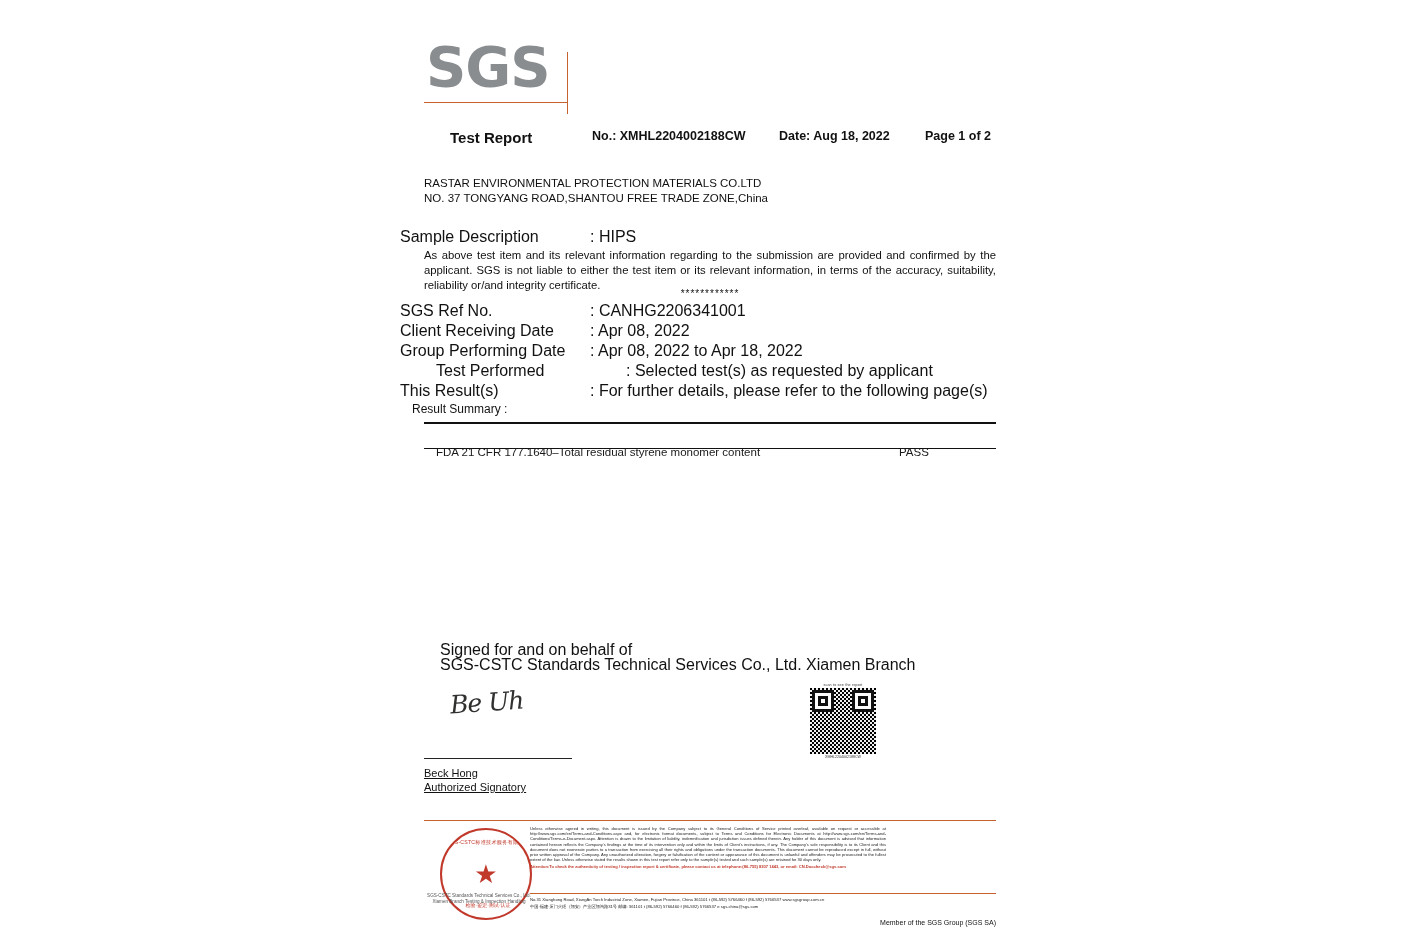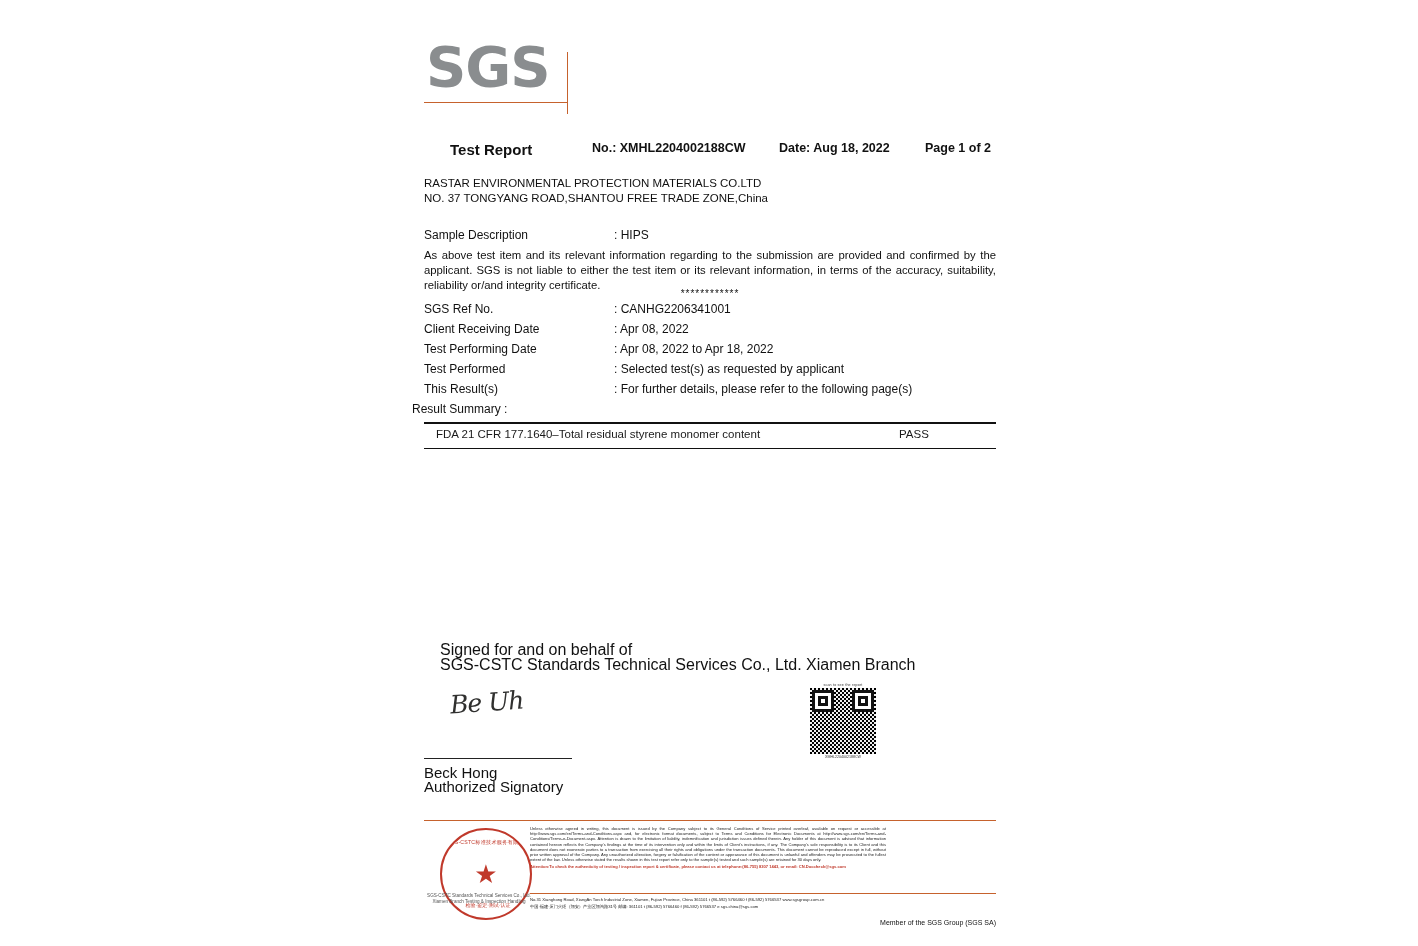--- a/index.html
+++ b/index.html
@@ -57,42 +57,41 @@
   }
 
   
   .hdr {
     position: absolute;
     top: 129px;
     font-size: 12.5px;
     font-weight: bold;
     color: #111;
     white-space: nowrap;
-    margin-top: 12px;
   }
   .hdr-title { left: 450px; font-size: 15px; }
   .hdr-no    { left: 592px; }
   .hdr-date  { left: 779px; }
   .hdr-page  { left: 925px; }
 
   
   .addr {
     position: absolute;
     left: 424px;
     top: 176px;
     font-size: 11.5px;
     line-height: 15px;
     color: #111;
   }
 
   
   .kv {
     position: absolute;
-    left: 424px;
-    font-size: 12px;
+    left: 400px;
+    font-size: 16px;
     color: #111;
     white-space: nowrap;
   }
   .kv .k { display: inline-block; width: 190px; }
   .kv .v { display: inline-block; }
 
   .para {
     position: absolute;
     left: 424px;
     top: 248px;
@@ -144,21 +143,21 @@
     font-size: 11.5px;
   }
   .tbl .c2 {
     position: absolute;
     left: 475px;
     top: 4px;
     font-size: 11.5px;
   }
   .tbl .head .c1, .tbl .head .c2 { font-weight: bold; }
   .tbl .body-row { height: 24px; }
-  .tbl .body-row .c1, .tbl .body-row .c2 { top: 4px; }
+  .tbl .body-row .c1, .tbl .body-row .c2 { top: 22px; }
 
   
   .sign-intro {
     position: absolute;
     left: 440px;
     top: 642px;
     font-size: 16px;
     line-height: 15px;
     color: #111;
   }
@@ -178,23 +177,24 @@
     left: 424px;
     top: 758px;
     width: 148px;
     height: 1px;
     background: #222;
   }
   .sign-name {
     position: absolute;
     left: 424px;
     top: 766px;
-    font-size: 15px;
+    font-size: 11px;
     line-height: 14px;
     color: #111;
+    text-decoration: underline;
   }
 
   
   .qr-wrap {
     position: absolute;
     left: 810px;
     top: 683px;
     width: 66px;
     text-align: center;
   }
@@ -359,23 +359,23 @@
   <div class="para">As above test item and its relevant information regarding to the submission are provided and confirmed by the applicant. SGS is not liable to either the test item or its relevant information, in terms of the accuracy, suitability, reliability or/and integrity certificate.</div>
   <div class="stars">************</div>
 
   <div class="kv" style="top:302px;">
     <span class="k">SGS Ref No.</span><span class="v">: CANHG2206341001</span>
   </div>
   <div class="kv" style="top:322px;">
     <span class="k">Client Receiving Date</span><span class="v">: Apr 08, 2022</span>
   </div>
   <div class="kv" style="top:342px;">
-    <span class="k">Test Performing Date</span><span class="v">: Apr 08, 2022 to Apr 18, 2022</span>
-  </div>
-  <div class="kv" style="top:362px;">
+    <span class="k">Group Performing Date</span><span class="v">: Apr 08, 2022 to Apr 18, 2022</span>
+  </div>
+  <div class="kv" style="top:362px;margin-left:36px;">
     <span class="k">Test Performed</span><span class="v">: Selected test(s) as requested by applicant</span>
   </div>
   <div class="kv" style="top:382px;">
     <span class="k">This Result(s)</span><span class="v">: For further details, please refer to the following page(s)</span>
   </div>
 
   <div class="result-summary">Result Summary :</div>
 
   <div class="tbl">
     <div class="hline"></div>

